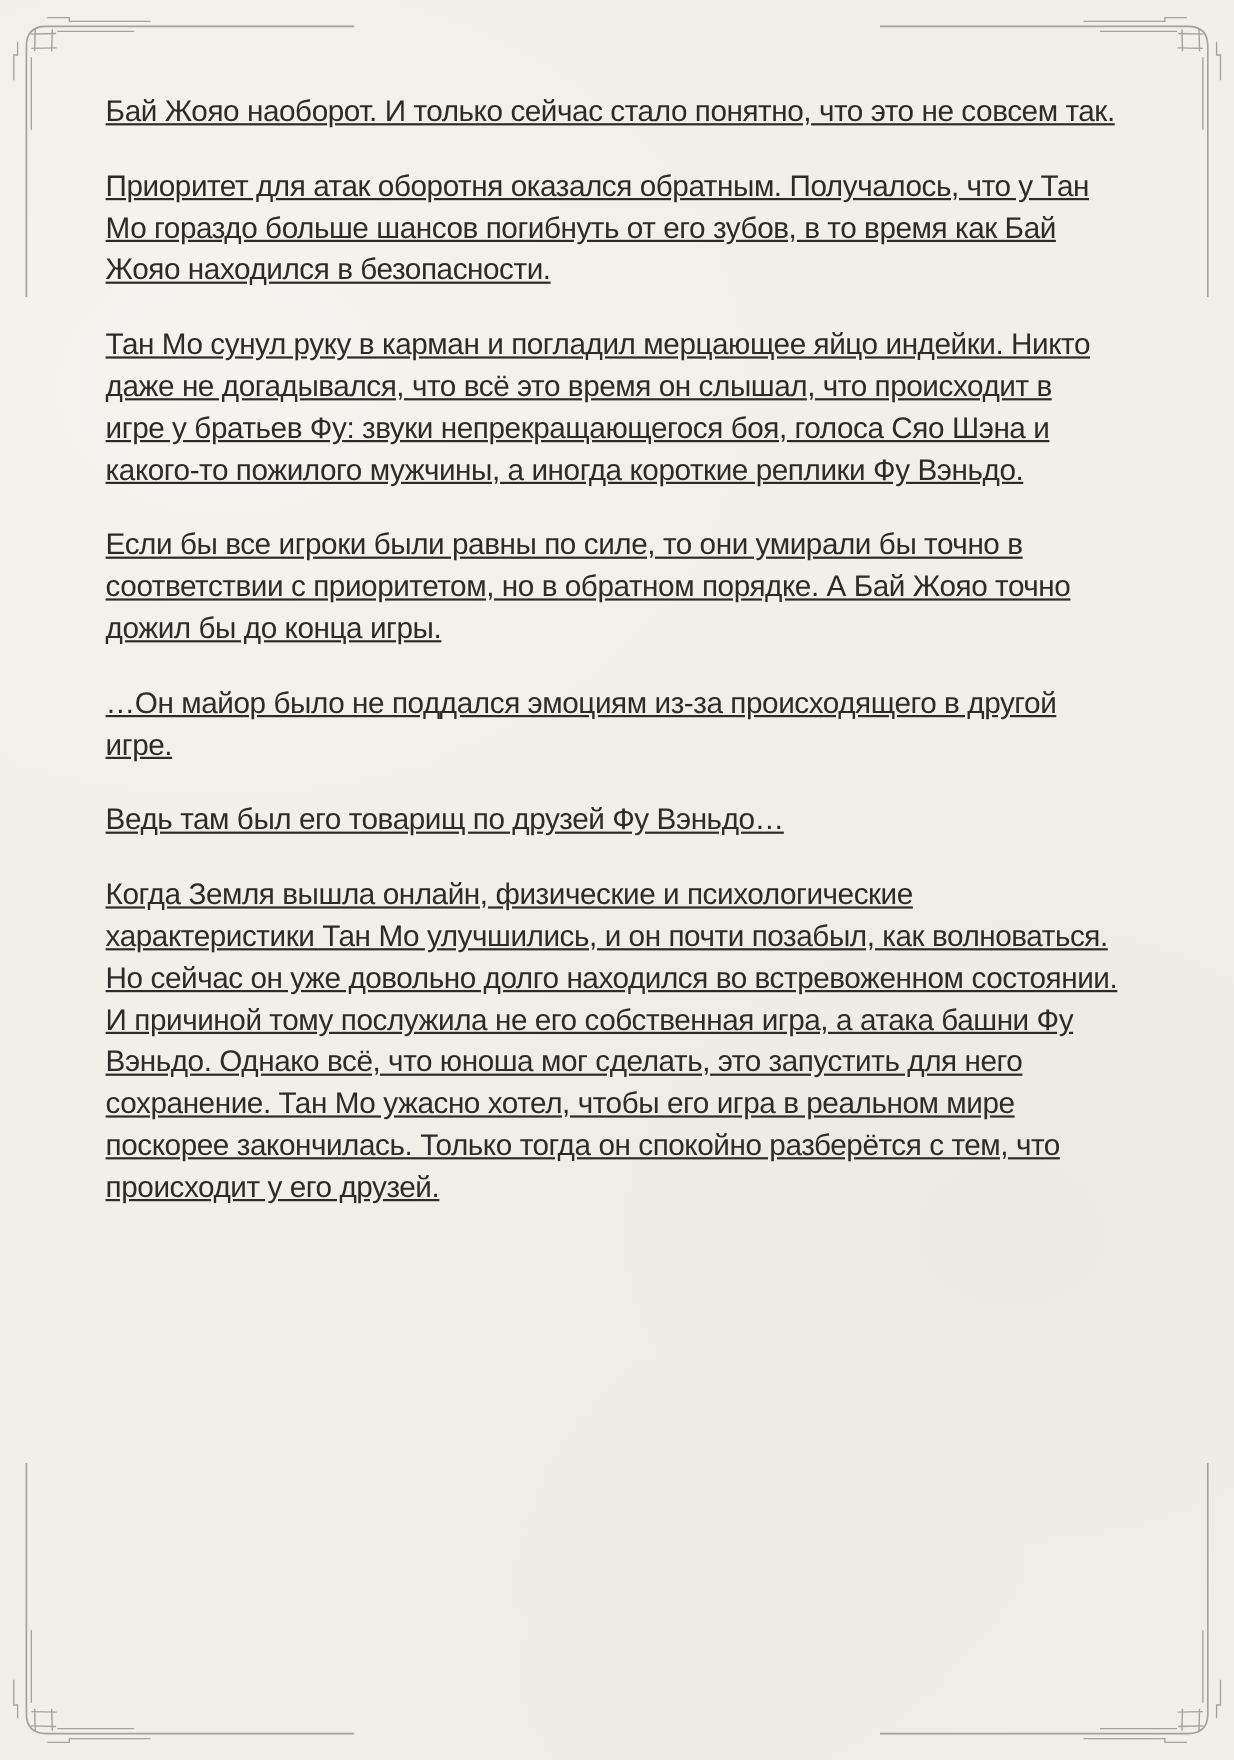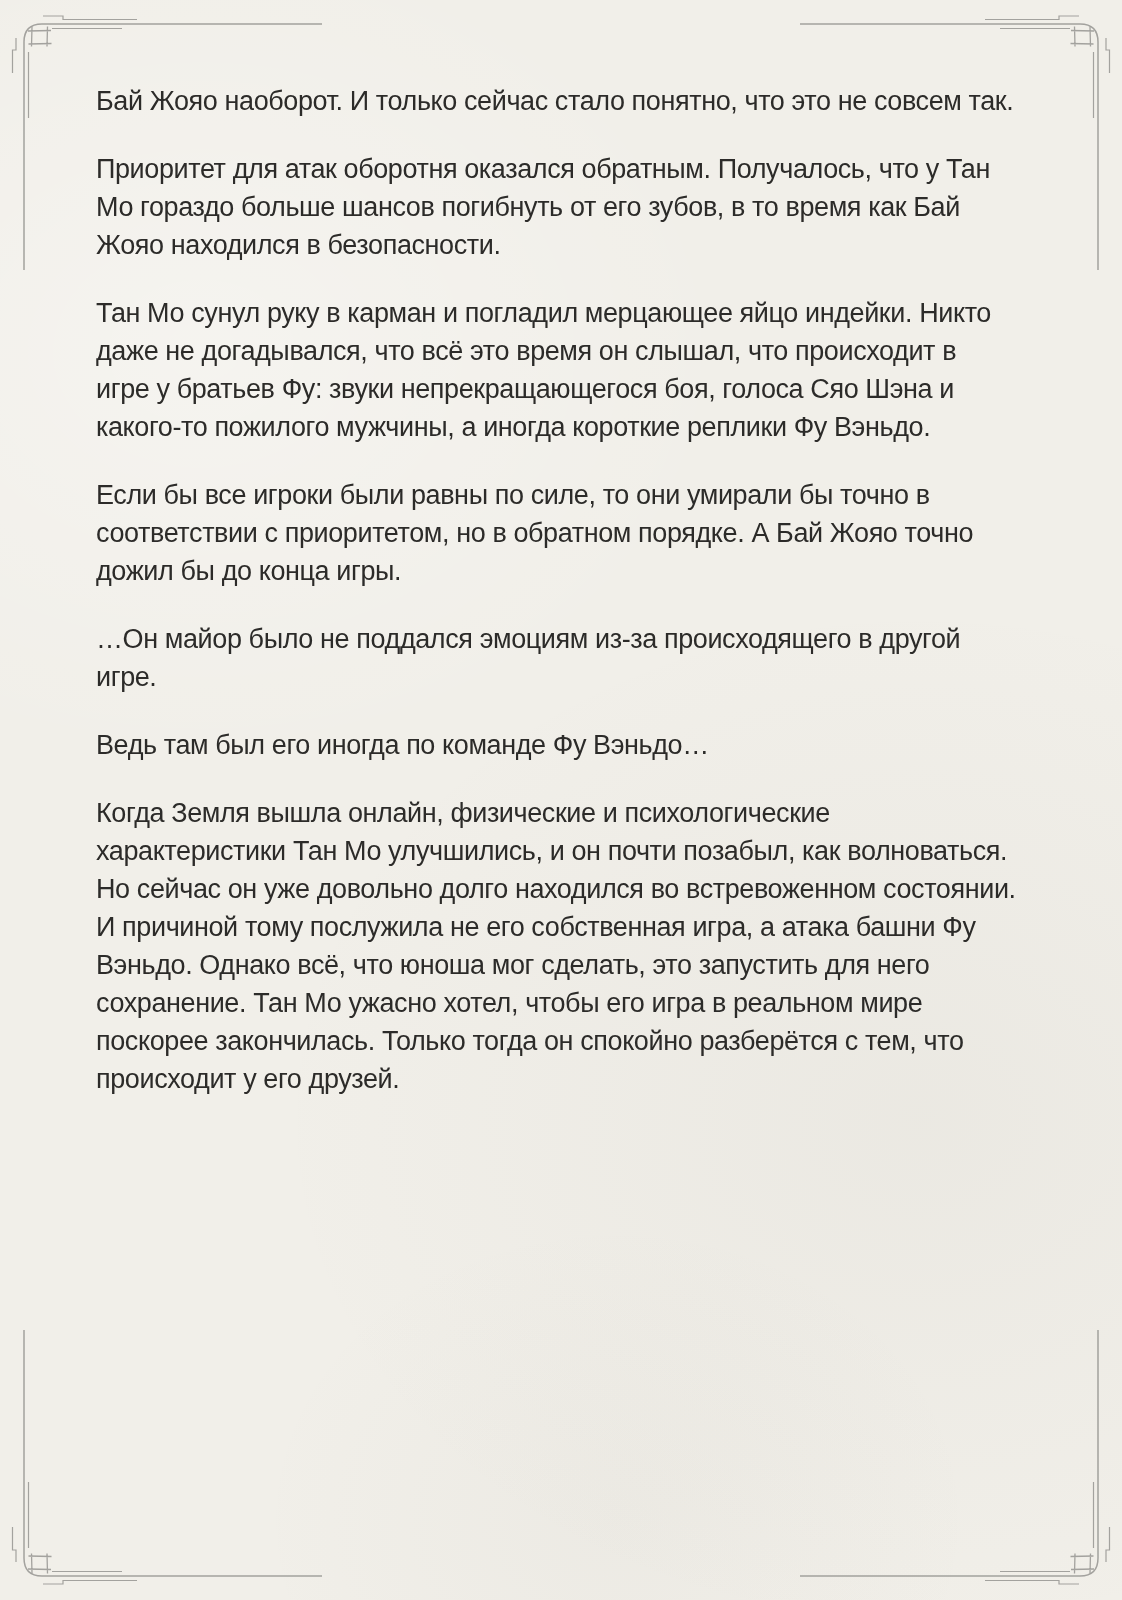--- a/index.html
+++ b/index.html
@@ -30,20 +30,21 @@
     left: 96px;
     top: 82px;
     width: 920px;
   }
   .para {
     margin: 0 0 30px 0;
     font-size: 27px;
     line-height: 38px;
     letter-spacing: -0.4px;
     color: var(--ink, #2b2a28);
+    text-decoration: underline;
   }
 </style>
 </head>
 <body>
 
 <svg class="frame-svg" width="1122" height="1600" viewBox="0 0 1122 1600" xmlns="http://www.w3.org/2000/svg">
   <defs>
     <g id="corner-design" fill="none" stroke="currentColor" stroke-width="1.5" stroke-opacity="0.9">
 
       <path d="M 322,24 L 42,24 Q 24,24 24,42 L 24,270"></path>
@@ -62,15 +63,15 @@
   <use href="#corner-design" transform="translate(0,1600) scale(1,-1)"></use>
   <use href="#corner-design" transform="translate(1122,1600) scale(-1,-1)"></use>
 </svg>
 
 <div class="content">
     <p class="para">Бай Жояо наоборот. И только сейчас стало понятно, что это не совсем так.</p>
     <p class="para">Приоритет для атак оборотня оказался обратным. Получалось, что у Тан Мо гораздо больше шансов погибнуть от его зубов, в то время как Бай Жояо находился в безопасности.</p>
     <p class="para">Тан Мо сунул руку в карман и погладил мерцающее яйцо индейки. Никто даже не догадывался, что всё это время он слышал, что происходит в игре у братьев Фу: звуки непрекращающегося боя, голоса Сяо Шэна и какого-то пожилого мужчины, а иногда короткие реплики Фу Вэньдо.</p>
     <p class="para">Если бы все игроки были равны по силе, то они умирали бы точно в соответствии с приоритетом, но в обратном порядке. А Бай Жояо точно дожил бы до конца игры.</p>
     <p class="para">…Он майор было не поддался эмоциям из-за происходящего в другой игре.</p>
-    <p class="para">Ведь там был его иногда по команде Фу Вэньдо…</p>
+    <p class="para">Ведь там был его товарищ по друзей Фу Вэньдо…</p>
     <p class="para">Когда Земля вышла онлайн, физические и психологические характеристики Тан Мо улучшились, и он почти позабыл, как волноваться. Но сейчас он уже довольно долго находился во встревоженном состоянии. И причиной тому послужила не его собственная игра, а атака башни Фу Вэньдо. Однако всё, что юноша мог сделать, это запустить для него сохранение. Тан Мо ужасно хотел, чтобы его игра в реальном мире поскорее закончилась. Только тогда он спокойно разберётся с тем, что происходит у его друзей.</p>
   </div>
 
 </body></html>

